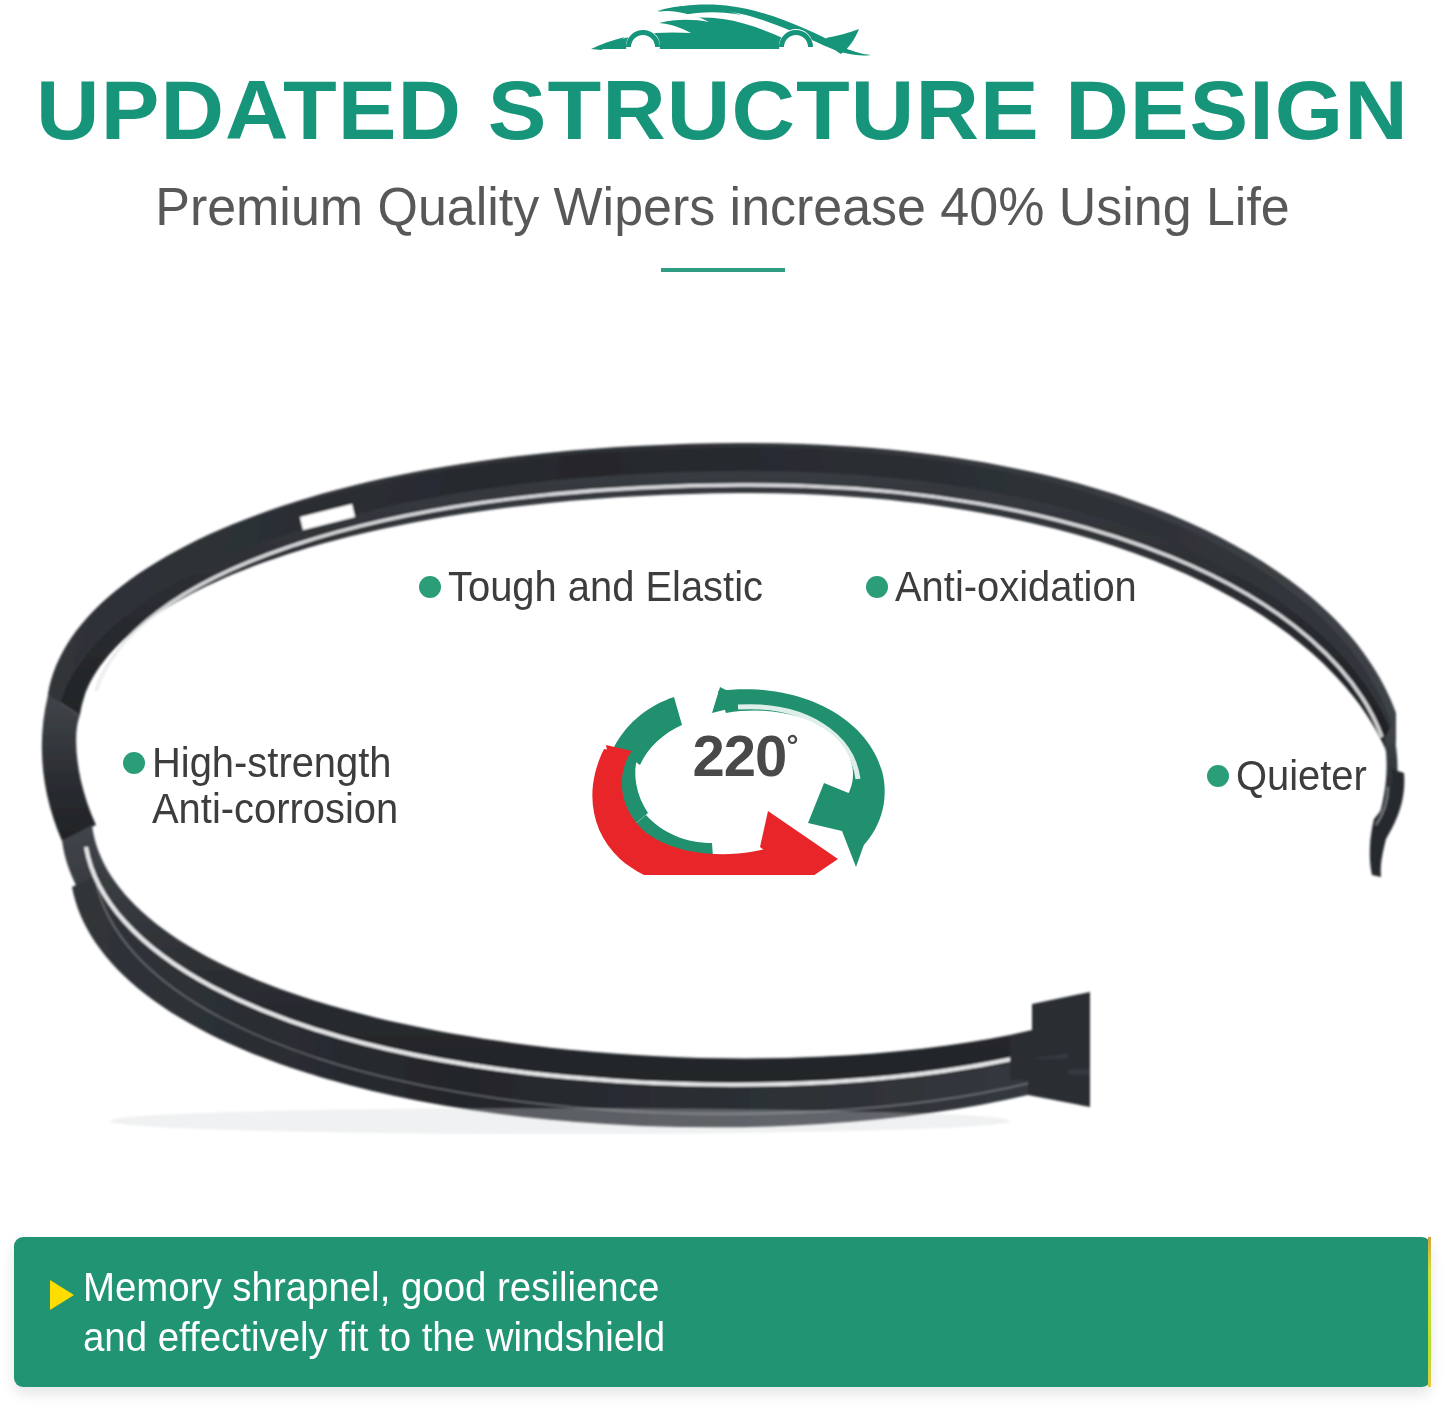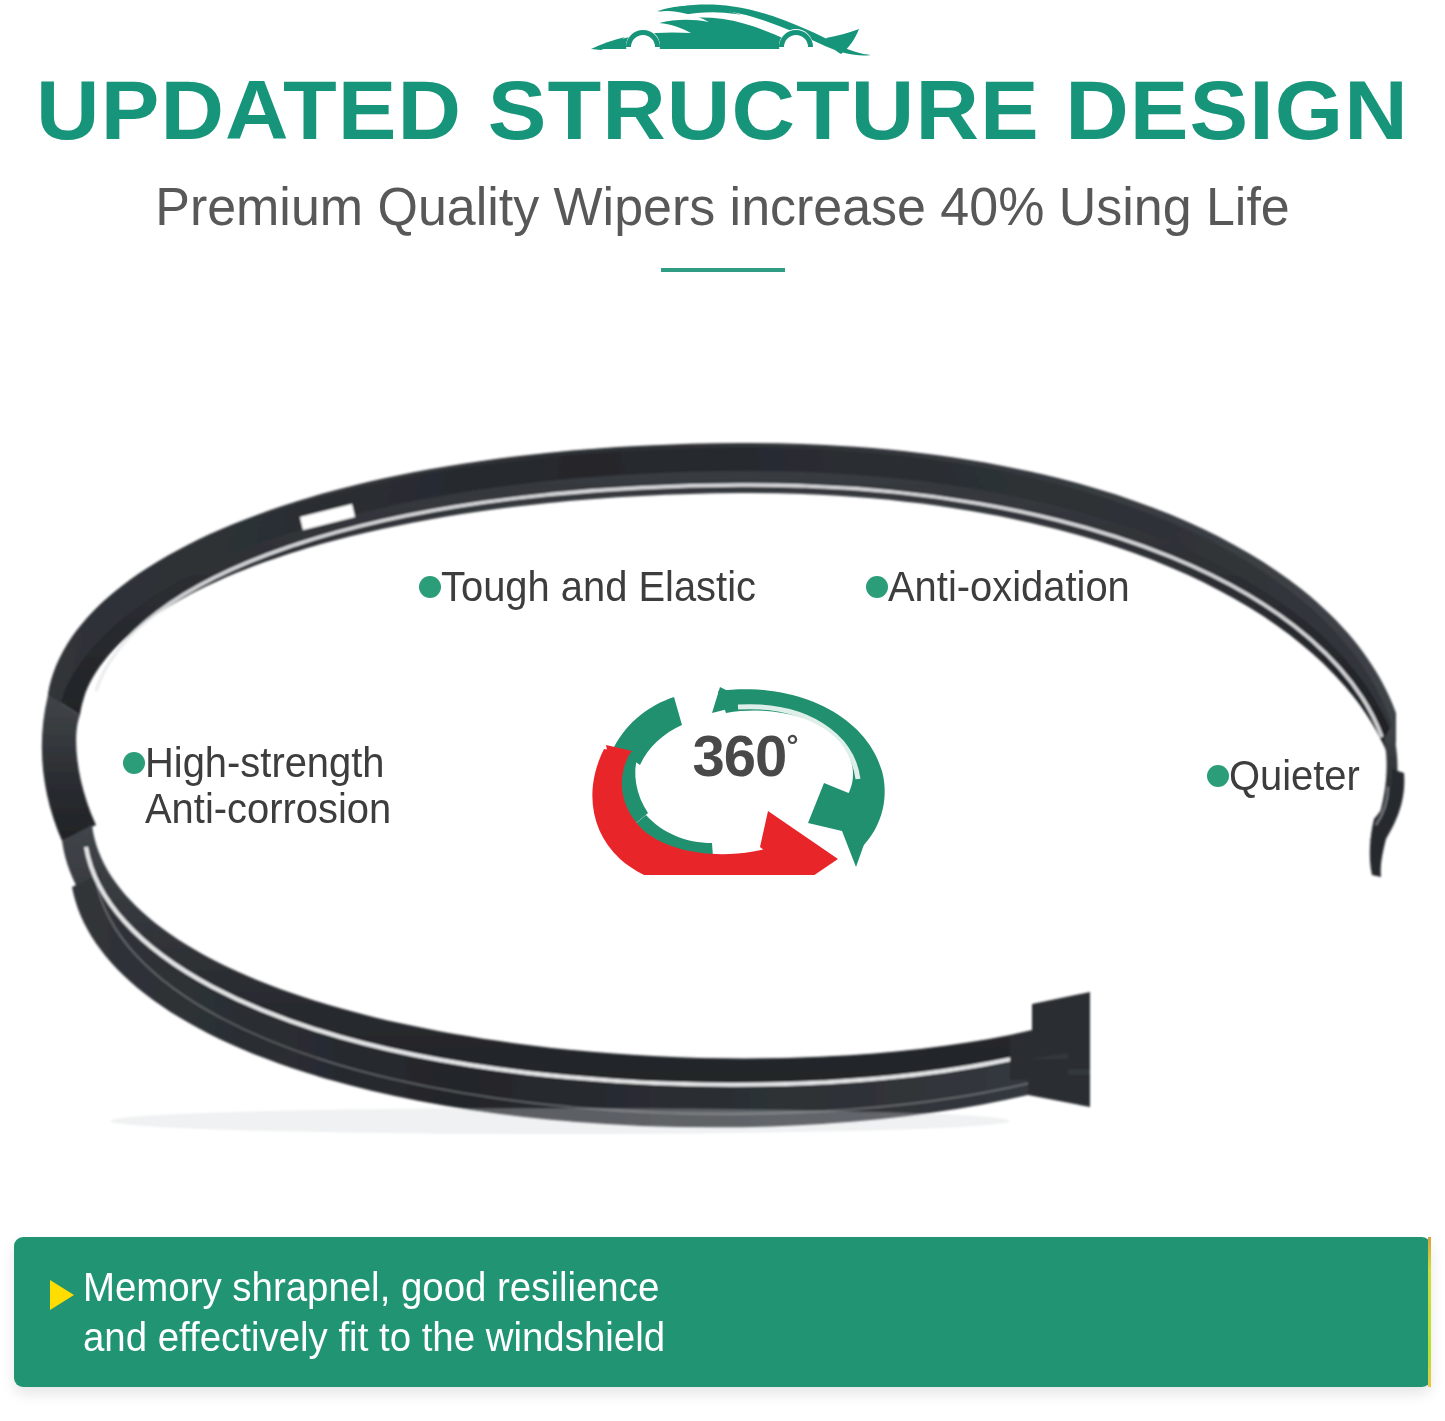--- a/index.html
+++ b/index.html
@@ -81,21 +81,21 @@
     width: 1445px;
     height: 740px;
   }
   .product-stage svg { display: block; }
 
   
   .feature {
     position: absolute;
     display: flex;
     align-items: flex-start;
-    gap: 0;
+    gap: 7px;
   }
   .feature .dot {
     flex: none;
     width: 22px;
     height: 22px;
     border-radius: 50%;
     background: #2b9e79;
     margin-top: 12px;
   }
   .feature .f-text {
@@ -341,21 +341,21 @@
                C88 238 164 248 226 220
                L214 188
                C162 208 100 200 72 174
                C50 152 46 124 60 98 Z" fill="#e8262a"></path>
 
       <path d="M198 156 l70 48 l-56 38 l6 -28 l-28 -22 Z" fill="#e8262a"></path>
 
       <path d="M36 90 l26 6 l-20 24 Z" fill="#e8262a"></path>
     </svg>
     <div class="badge-label">
-      <span>360</span><span class="deg">°</span>
+      <span>220</span><span class="deg">°</span>
     </div>
   </div>
 
   <div class="banner">
     <div class="banner-panel left">
       <span class="tri"></span>
       <span class="banner-text">Memory shrapnel, good resilience
 and effectively fit to the windshield</span>
     </div>
     <div class="banner-divider"></div>

